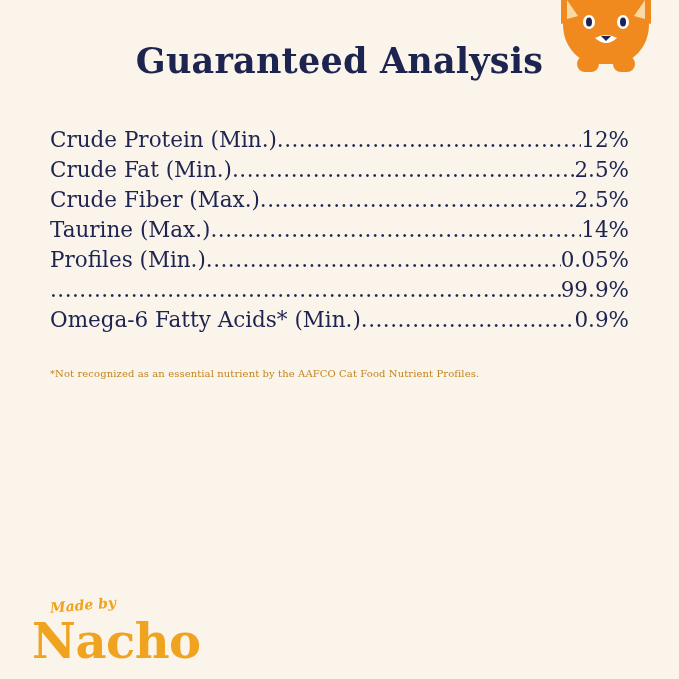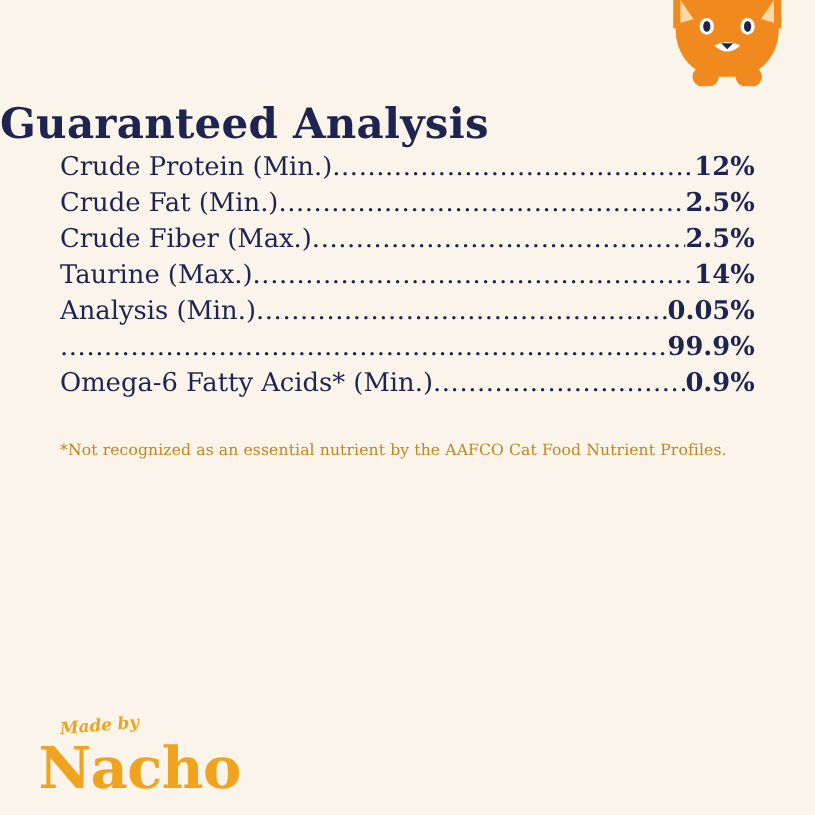--- a/index.html
+++ b/index.html
@@ -29,26 +29,26 @@
     width: 110px;
     height: 78px;
   }
 
   
   .title {
     position: absolute;
     top: 40px;
     left: 0;
     width: 100%;
+    text-align: center;
     font-family: "DejaVu Serif", serif;
     font-size: 35px;
     font-weight: 700;
     letter-spacing: 0.2px;
     color: #1d2450;
-    margin-top: 43px;
   }
 
   
   .analysis-list {
     position: absolute;
     top: 122px;
     left: 50px;
     right: 50px;
   }
   .row {
@@ -69,31 +69,30 @@
     overflow: hidden;
     white-space: nowrap;
     font-size: 21.5px;
     letter-spacing: 0.5px;
     color: #1d2450;
     margin: 0 0px;
     min-width: 4px;
   }
   .row .value {
     flex: 0 0 auto;
-    font-weight: bold;
   }
 
   
   .footnote {
     position: absolute;
     top: 368px;
     left: 50px;
     right: 40px;
     font-family: "DejaVu Serif", serif;
-    font-size: 13px;
+    font-size: 10px;
     color: #c2851f;
     letter-spacing: 0.1px;
   }
 
   
   .brand {
     position: absolute;
     left: 24px;
     bottom: 12px;
     width: 160px;
@@ -180,21 +179,21 @@
       <span class="value">2.5%</span>
     </div>
 
     <div class="row">
       <span class="label">Taurine (Max.)</span>
       <span class="dots">.......................................................................................................</span>
       <span class="value">14%</span>
     </div>
 
     <div class="row">
-      <span class="label">Analysis (Min.)</span>
+      <span class="label">Profiles (Min.)</span>
       <span class="dots">.......................................................................................................</span>
       <span class="value">0.05%</span>
     </div>
 
     <div class="row">
       <span class="dots">.......................................................................................................</span>
       <span class="value">99.9%</span>
     </div>
 
     <div class="row">

